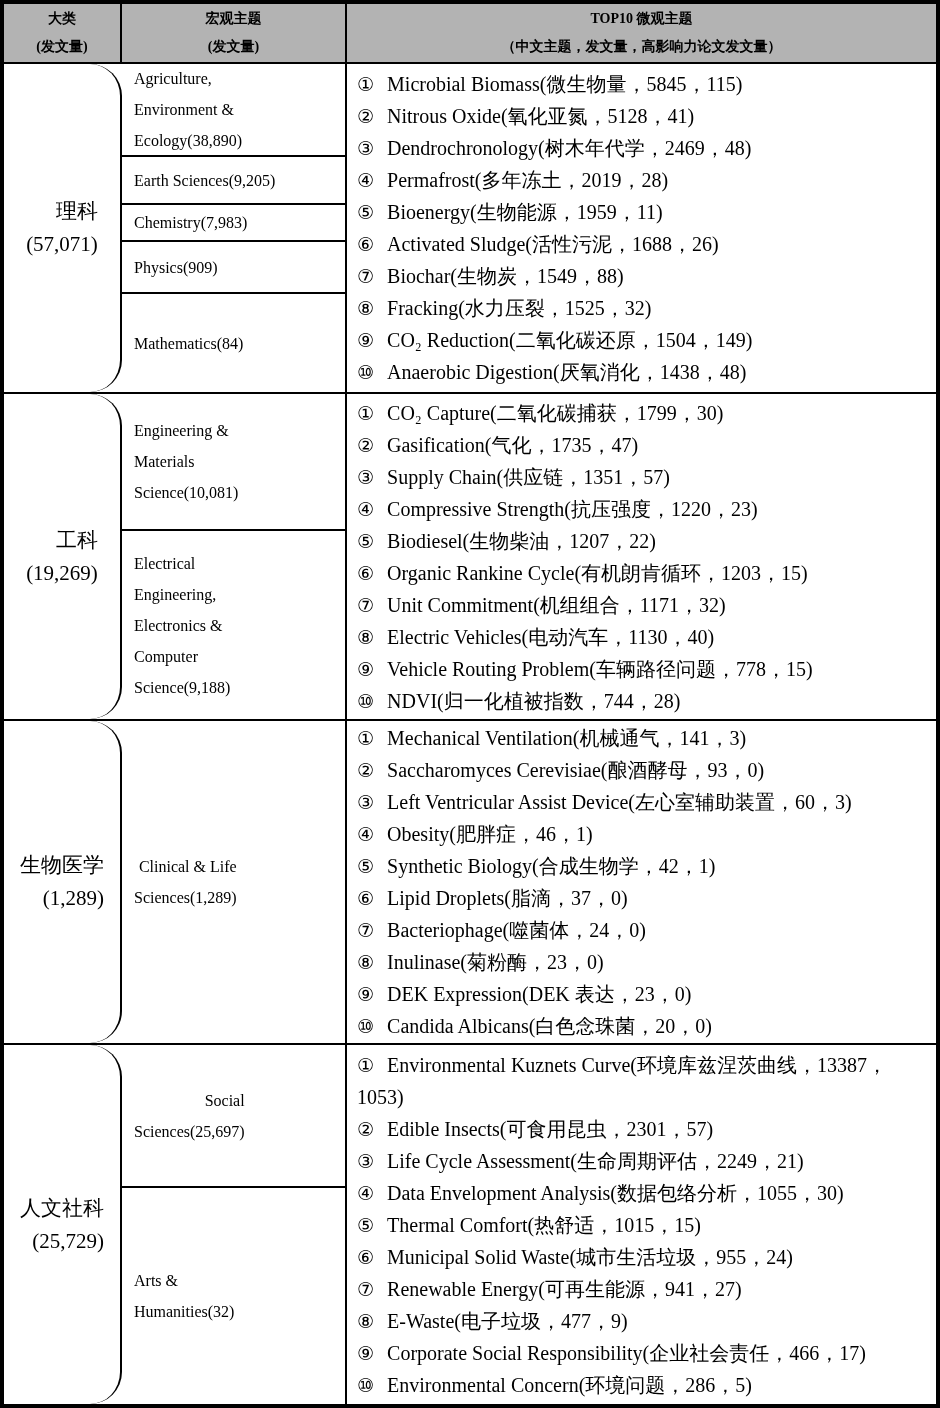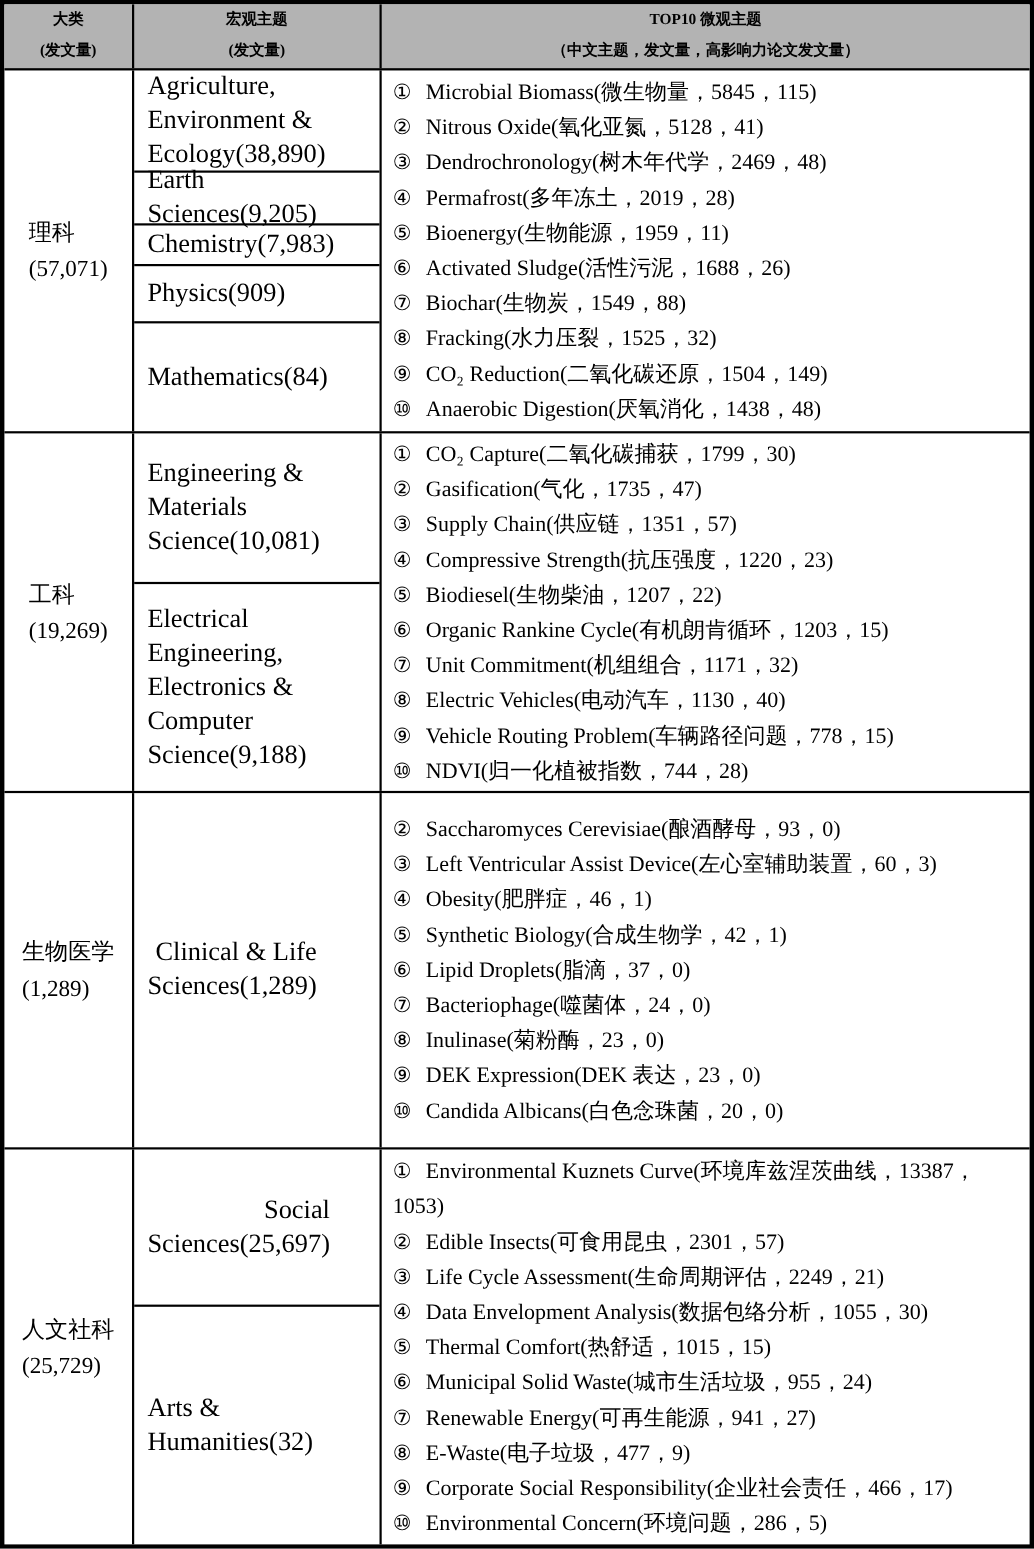--- a/index.html
+++ b/index.html
@@ -33,32 +33,32 @@
   .c1 { width: 118px; border-right: 2px solid #000; flex: 0 0 auto; }
   .c2 { width: 225px; border-right: 2px solid #000; flex: 0 0 auto; }
   .c3 { flex: 1 1 auto; }
 
   
   .section { flex: 0 0 auto; }
   .section:not(:last-child) { border-bottom: 2px solid #000; }
 
   .cat {
     display: flex; align-items: center; justify-content: center;
-    text-align: left; white-space: pre-line;
-    font-size: 21px; line-height: 33px;
+    text-align: right; white-space: pre-line;
+    font-size: 21px; line-height: 33px; border-radius: 32px;
   }
 
   .macros { display: flex; flex-direction: column; }
   .macro {
     display: flex; align-items: center;
     flex-basis: 0; min-height: 0;
     padding: 2px 6px 2px 12px;
   }
   .macro + .macro { border-top: 2px solid #000; }
-  .macro-label { white-space: pre-line; font-size: 24px; line-height: 31px; }
+  .macro-label { white-space: pre-line; font-size: 16px; line-height: 31px; }
 
   .micros {
     display: flex; flex-direction: column; justify-content: center;
     padding: 2px 6px 2px 10px; overflow: hidden;
   }
   .item { font-size: 20px; line-height: 32px; white-space: pre-line; }
   .num {
     font-family: "DejaVu Sans", "DejaVu Serif", serif;
     font-size: 19px; margin-right: 13px;
   }
@@ -146,20 +146,21 @@
   <div class="row section" style="height: 324px;">
     <div class="cell c1 cat">生物医学
 (1,289)</div>
     <div class="cell c2 macros">
           <div class="macro" style="flex-grow: 1; text-align: right;">
             <span class="macro-label">Clinical &amp; Life
 Sciences(1,289)</span>
           </div>
         </div>
     <div class="cell c3 micros">
+          <div class="item"><span class="num">①</span><span>Mechanical Ventilation(机械通气，141，3)</span></div>
           <div class="item"><span class="num">②</span><span>Saccharomyces Cerevisiae(酿酒酵母，93，0)</span></div>
           <div class="item"><span class="num">③</span><span>Left Ventricular Assist Device(左心室辅助装置，60，3)</span></div>
           <div class="item"><span class="num">④</span><span>Obesity(肥胖症，46，1)</span></div>
           <div class="item"><span class="num">⑤</span><span>Synthetic Biology(合成生物学，42，1)</span></div>
           <div class="item"><span class="num">⑥</span><span>Lipid Droplets(脂滴，37，0)</span></div>
           <div class="item"><span class="num">⑦</span><span>Bacteriophage(噬菌体，24，0)</span></div>
           <div class="item"><span class="num">⑧</span><span>Inulinase(菊粉酶，23，0)</span></div>
           <div class="item"><span class="num">⑨</span><span>DEK Expression(DEK 表达，23，0)</span></div>
           <div class="item"><span class="num">⑩</span><span>Candida Albicans(白色念珠菌，20，0)</span></div>
         </div>

